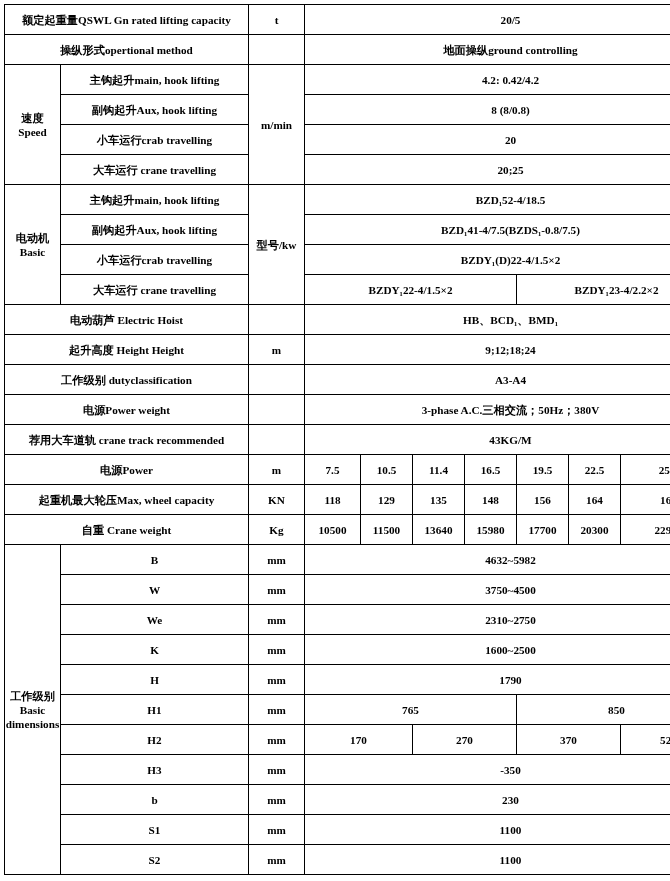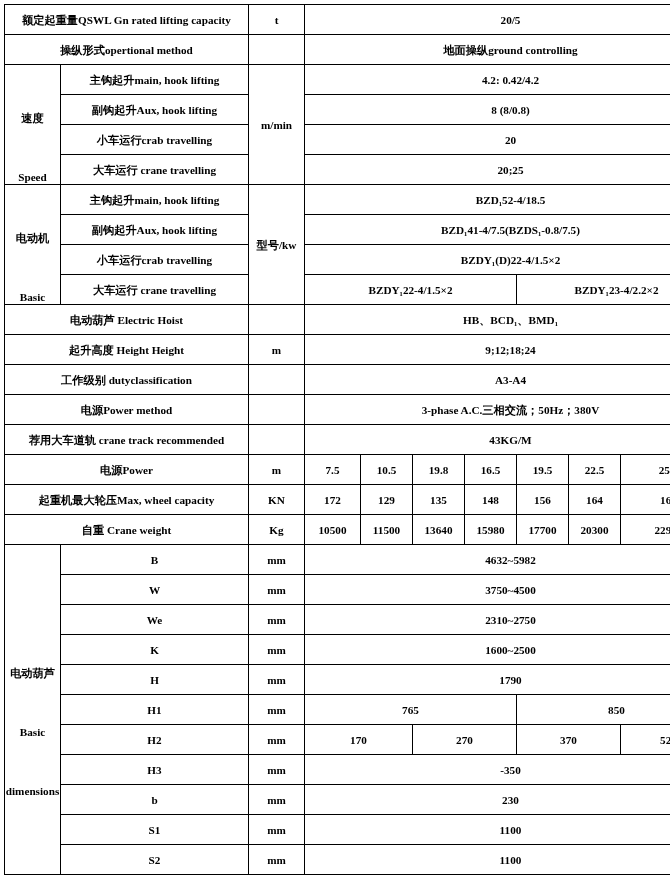--- a/index.html
+++ b/index.html
@@ -42,21 +42,20 @@
     margin-left: 24px;
   }
   td.small {
     font-size: 10.5px;
   }
   td.unit {
     font-size: 11.2px;
   }
   .subline {
     display: block;
-    margin-top: 45px;
   }
 </style>
 </head>
 <body>
 
 <table id="spec-table">
   <colgroup>
     <col style="width:56px">
     <col style="width:188px">
     <col style="width:56px">
@@ -139,47 +138,47 @@
       <td colspan="7">9;12;18;24</td>
     </tr>
 
     <tr>
       <td class="label" colspan="2">工作级别 dutyclassification</td>
       <td class="unit"></td>
       <td colspan="7">A3-A4</td>
     </tr>
 
     <tr>
-      <td class="label" colspan="2">电源Power method</td>
+      <td class="label" colspan="2">电源Power weight</td>
       <td class="unit"></td>
       <td colspan="7">3-phase A.C.三相交流；50Hz；380V</td>
     </tr>
 
     <tr>
       <td class="label" colspan="2">荐用大车道轨 crane track recommended</td>
       <td class="unit"></td>
       <td colspan="7">43KG/M</td>
     </tr>
 
     <tr>
       <td class="label" colspan="2">电源Power</td>
       <td class="unit">m</td>
       <td>7.5</td>
       <td>10.5</td>
-      <td>19.8</td>
+      <td>11.4</td>
       <td>16.5</td>
       <td>19.5</td>
       <td>22.5</td>
       <td>25.5</td>
     </tr>
 
     <tr>
       <td class="label" colspan="2">起重机最大轮压Max,  wheel capacity</td>
       <td class="unit">KN</td>
-      <td>172</td>
+      <td>118</td>
       <td>129</td>
       <td>135</td>
       <td>148</td>
       <td>156</td>
       <td>164</td>
       <td>169</td>
     </tr>
 
     <tr>
       <td class="label" colspan="2">自重 Crane  weight</td>
@@ -188,21 +187,21 @@
       <td class="small">11500</td>
       <td class="small">13640</td>
       <td class="small">15980</td>
       <td class="small">17700</td>
       <td class="small">20300</td>
       <td class="small">22920</td>
     </tr>
 
     <tr>
       <td class="group" rowspan="11">
-        <span class="subline">电动葫芦</span>
+        <span class="subline">工作级别</span>
         <span class="subline">Basic</span>
         <span class="subline">dimensions</span>
       </td>
       <td class="label">B</td>
       <td class="unit">mm</td>
       <td colspan="7">4632~5982</td>
     </tr>
     <tr>
       <td class="label">W</td>
       <td class="unit">mm</td>

